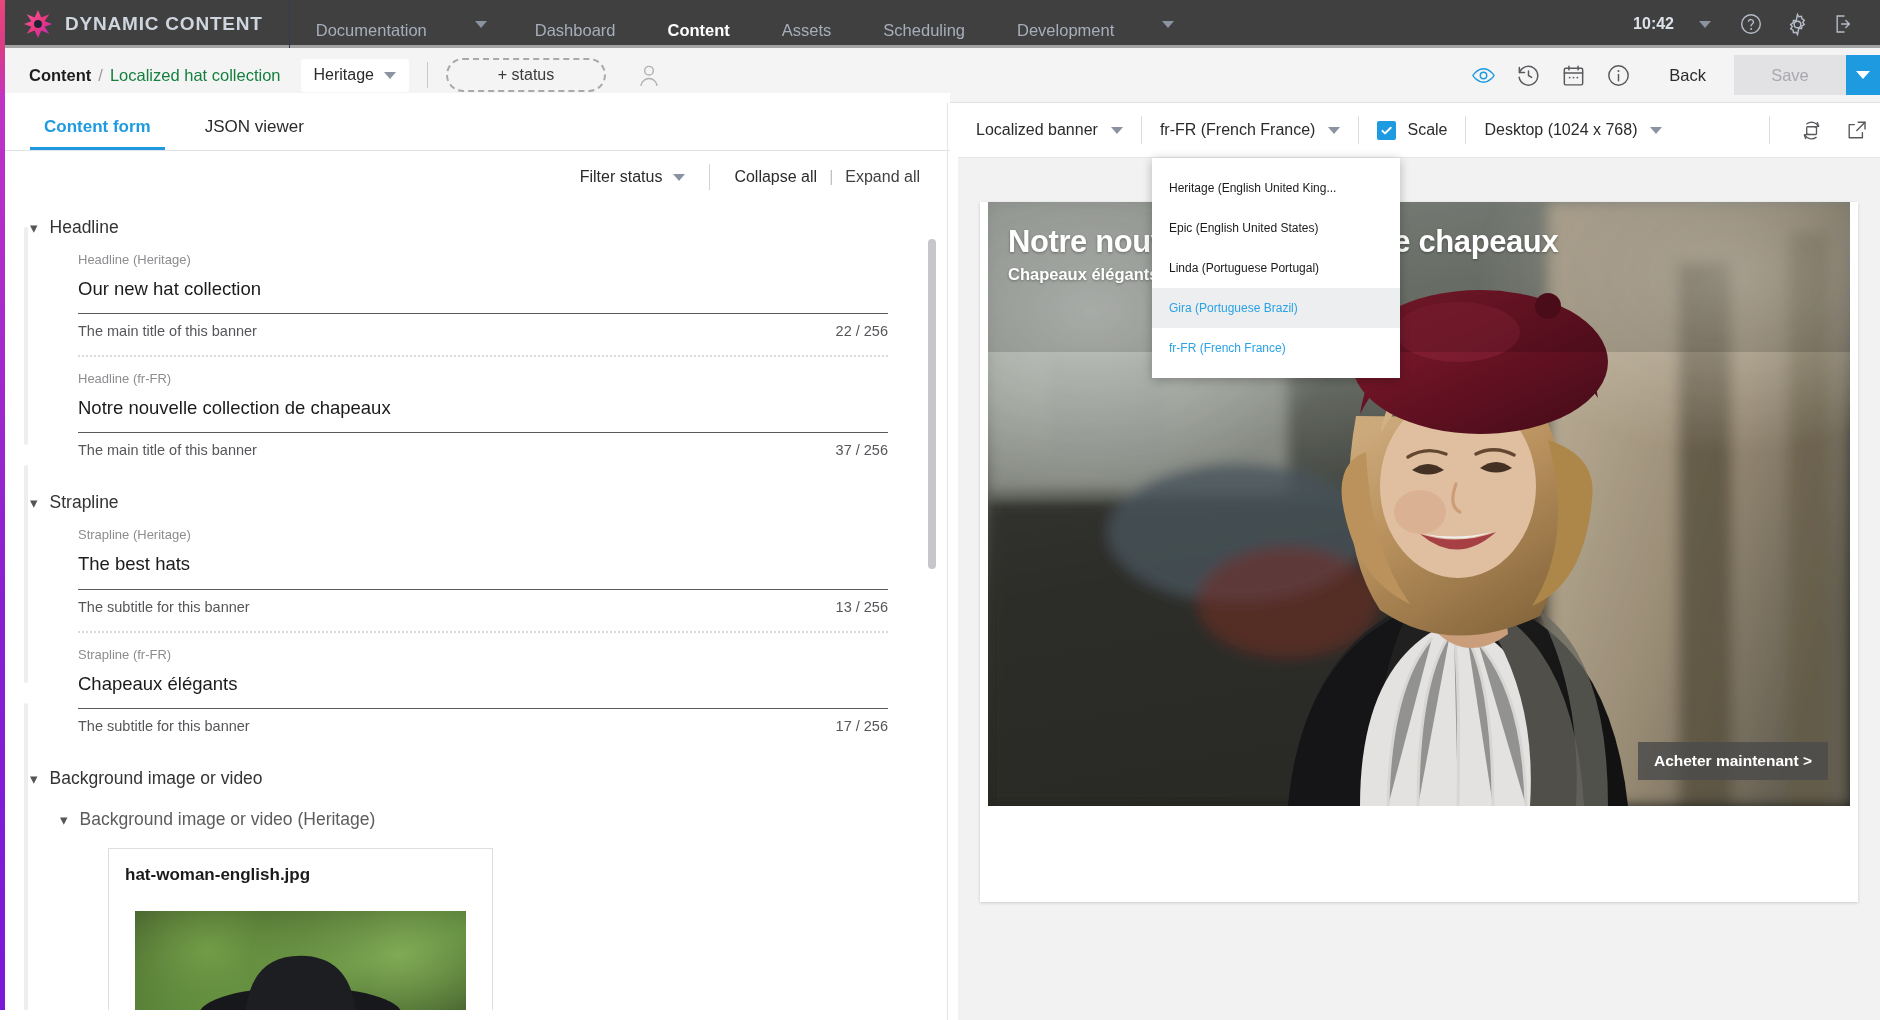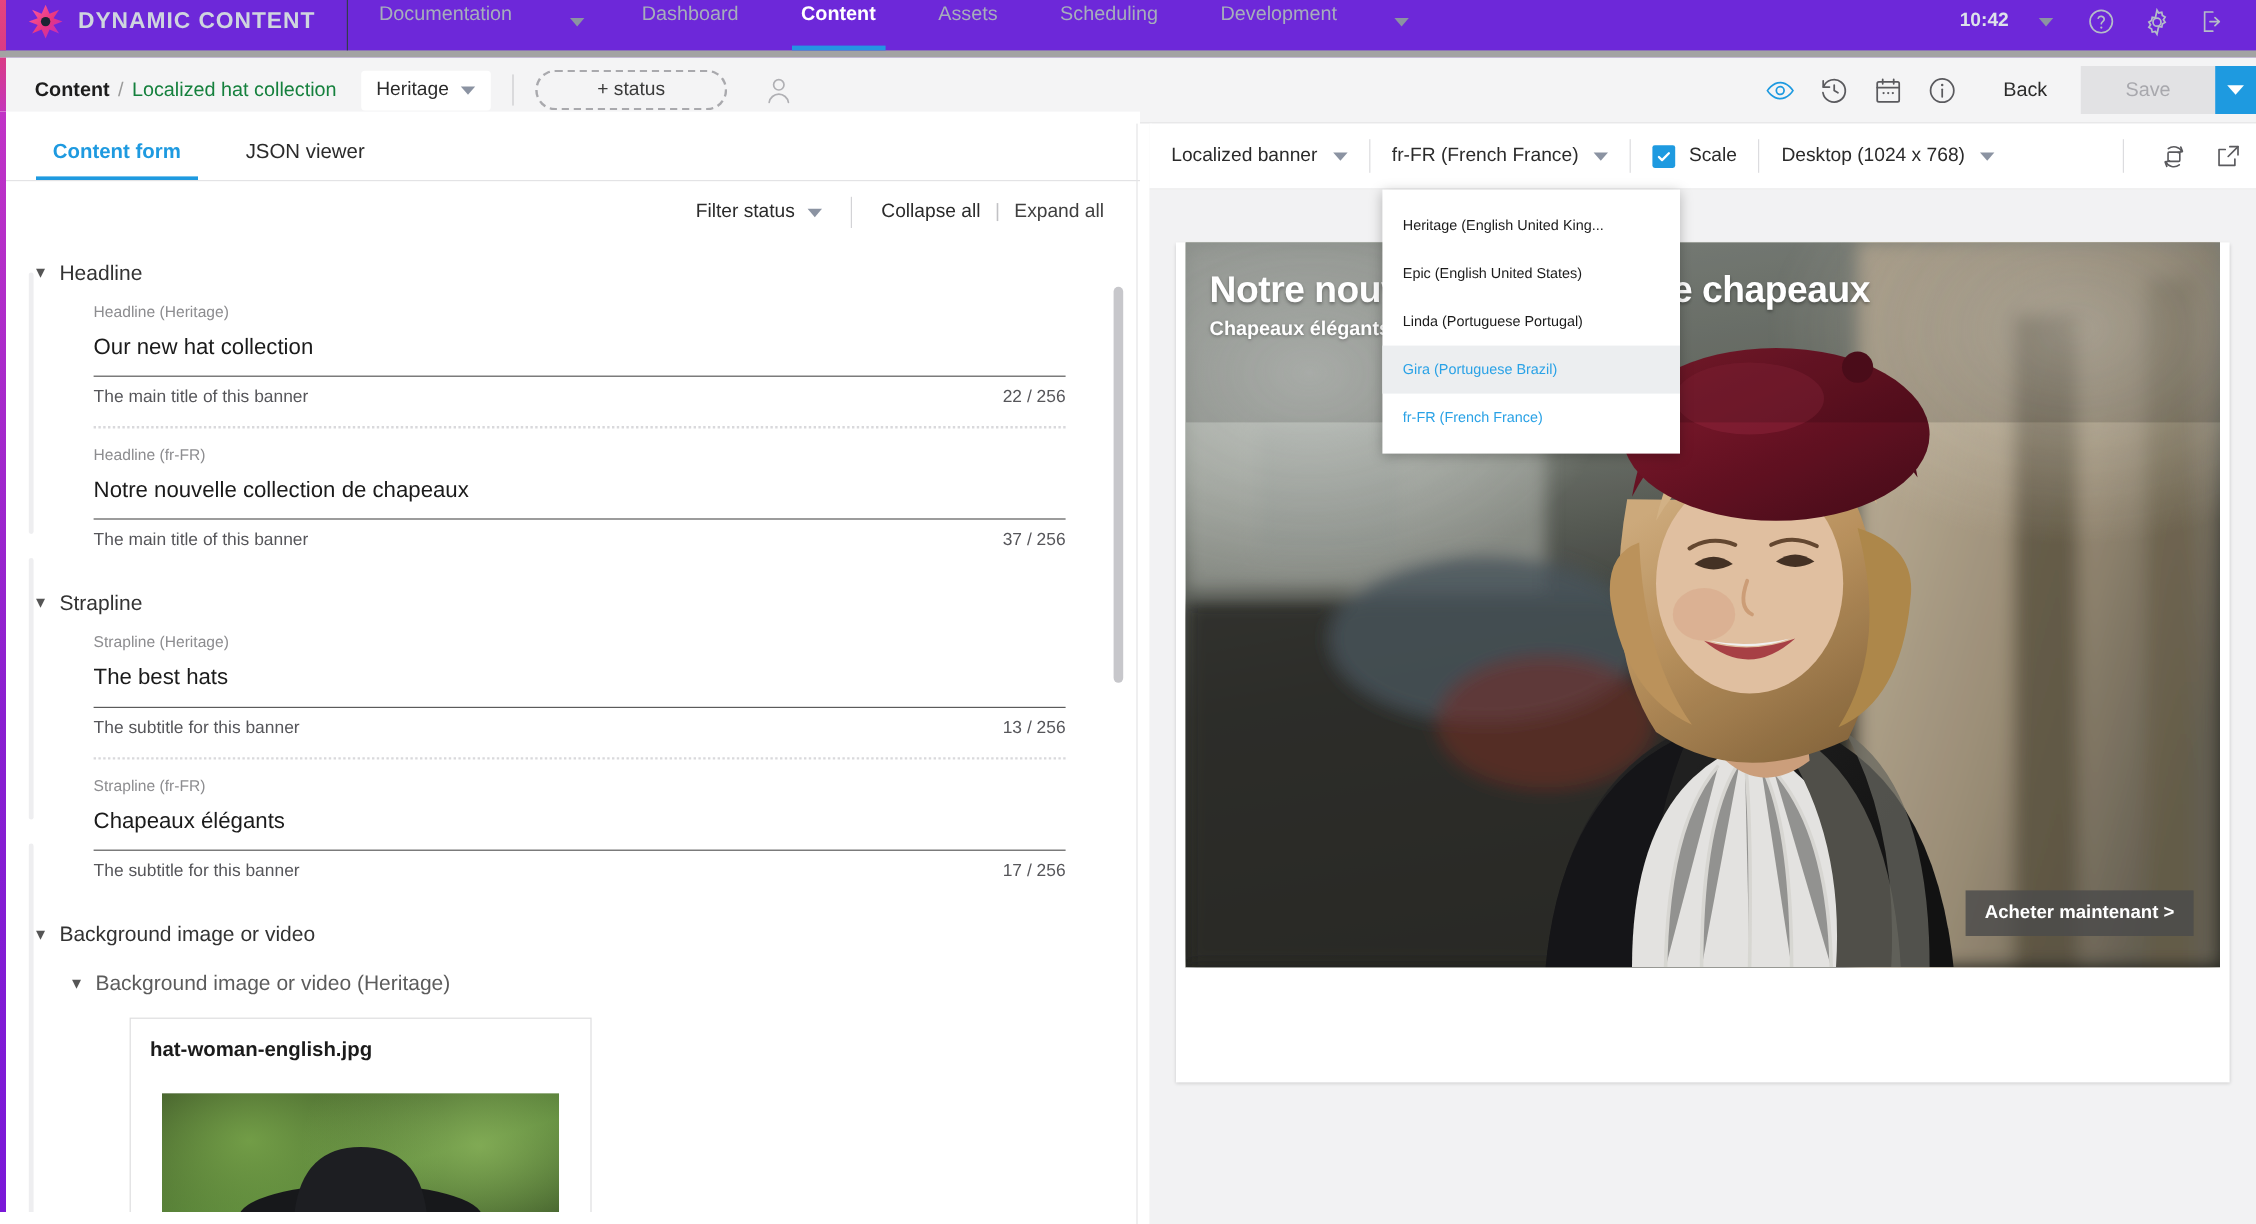--- a/index.html
+++ b/index.html
@@ -6,22 +6,22 @@
   html, body {
     width: 1880px; height: 1020px;
     font-family: "Liberation Sans", sans-serif;
     background: #ffffff; overflow: hidden;
   }
   body { position: relative; }
 
   
   #topnav {
     position: absolute; top: 0; left: 0; width: 1880px; height: 48px;
-    background: #6d28d9; display: flex; align-items: flex-end;
-    border-bottom: 6px solid #a3a3a3;
+    background: #404040; display: flex; align-items: flex-start;
+    border-bottom: 3px solid #a3a3a3;
   }
   #brand-accent {
     width: 5px; height: 48px;
     background: linear-gradient(180deg,#e8467c 0%, #d93b86 100%);
   }
   #logo-wrap { display: flex; align-items: center; padding: 0 26px 0 18px; height: 48px; }
   #logo-mark { width: 30px; height: 30px; position: relative; margin-right: 12px; }
   #logo-text {
     color: #cfd5de; font-size: 19px; font-weight: bold; letter-spacing: 0.8px;
     font-family: "Liberation Sans", sans-serif;

